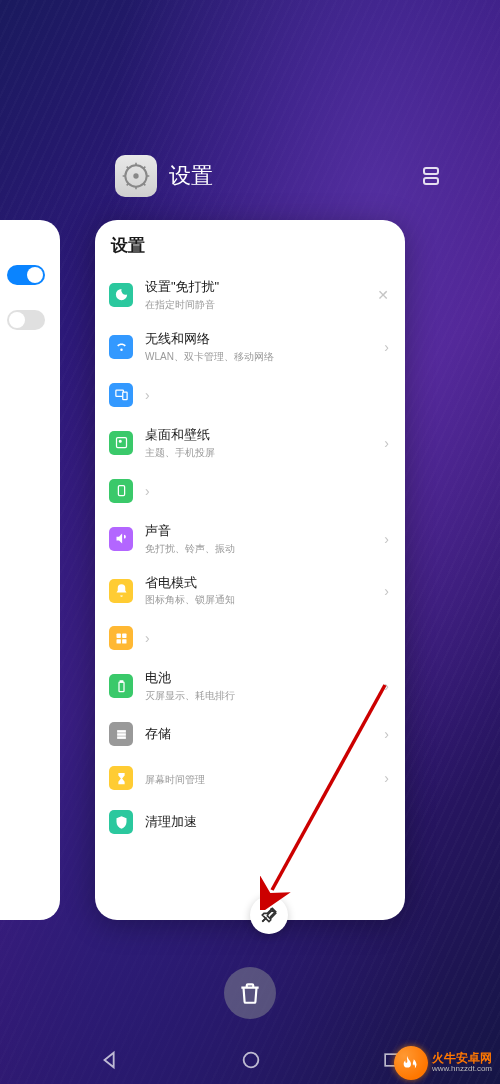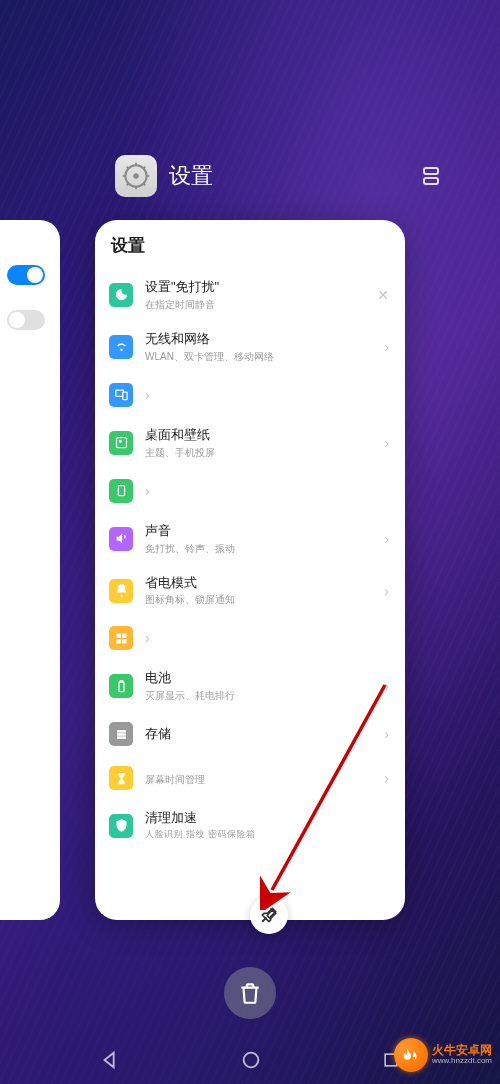--- a/index.html
+++ b/index.html
@@ -196,21 +196,21 @@
       padding: 0 40px;
     }
     .nav-btn {
       color: rgba(255,255,255,0.7);
       display: flex;
       align-items: center;
       justify-content: center;
     }
     .watermark {
       position: absolute;
-      bottom: 12px;
+      bottom: 4px;
       right: 8px;
       display: flex;
       align-items: center;
       z-index: 30;
     }
     .wm-logo {
       width: 34px;
       height: 34px;
       background: radial-gradient(circle at 30% 30%, #ff9933 0%, #ff7700 70%);
       border-radius: 50%;
@@ -413,21 +413,20 @@
     </div>
 
     <div class="settings-row">
       <div class="row-icon ic ic-security">
           <svg viewBox="0 0 24 24" fill="#fff">
             <path d="M12 2l8 3v6c0 5-3.5 9-8 11-4.5-2-8-6-8-11V5l8-3z"></path>
           </svg>
         </div>
       <div class="row-text">
           <div class="row-title">清理加速</div>
-          <div class="row-subtitle" style="font-size:9px;letter-spacing:0.5px">人脸识别  指纹        密码保险箱</div>
         </div>
     </div>
 
   </div>
 </div>
 
 <div class="pin-btn" style="top:896px; bottom:auto; left:250px; transform:none;">
   <svg viewBox="0 0 24 24" width="20" height="20" fill="none" stroke="#333" stroke-width="2">
       <path d="M16 4l4 4-6 6v4l-2 2-4-4-4 4 4-4-4-4 2-2h4l6-6z" transform="rotate(0 12 12)"></path>
       <path d="M9 15l-5 5"></path>

